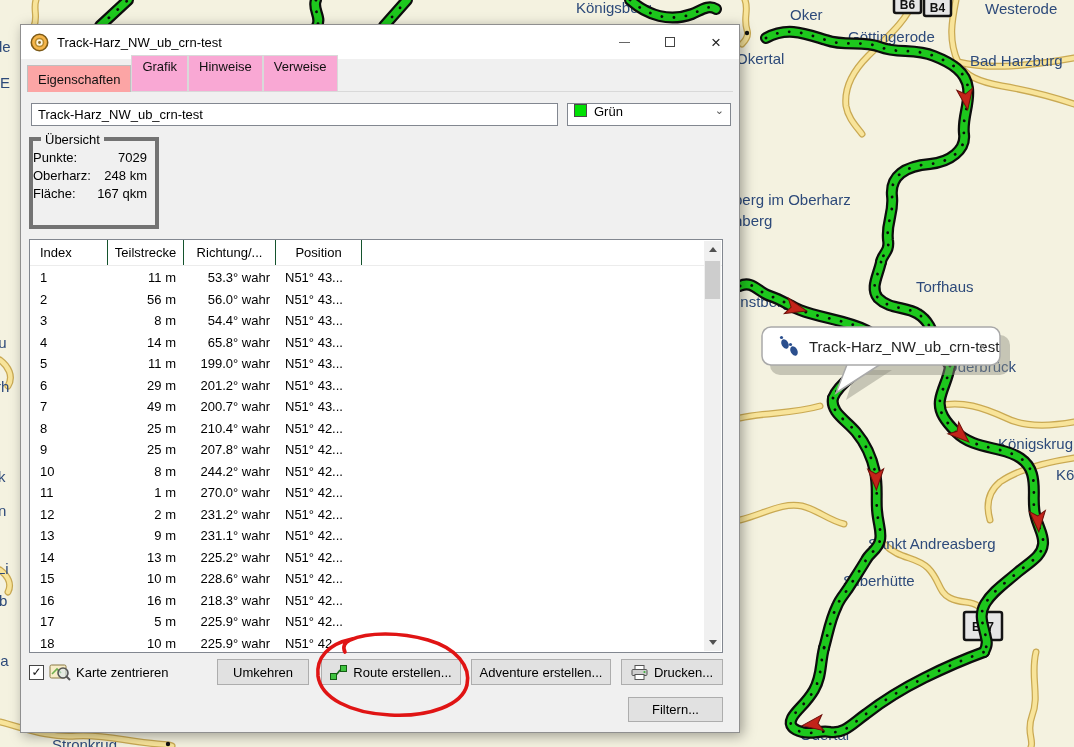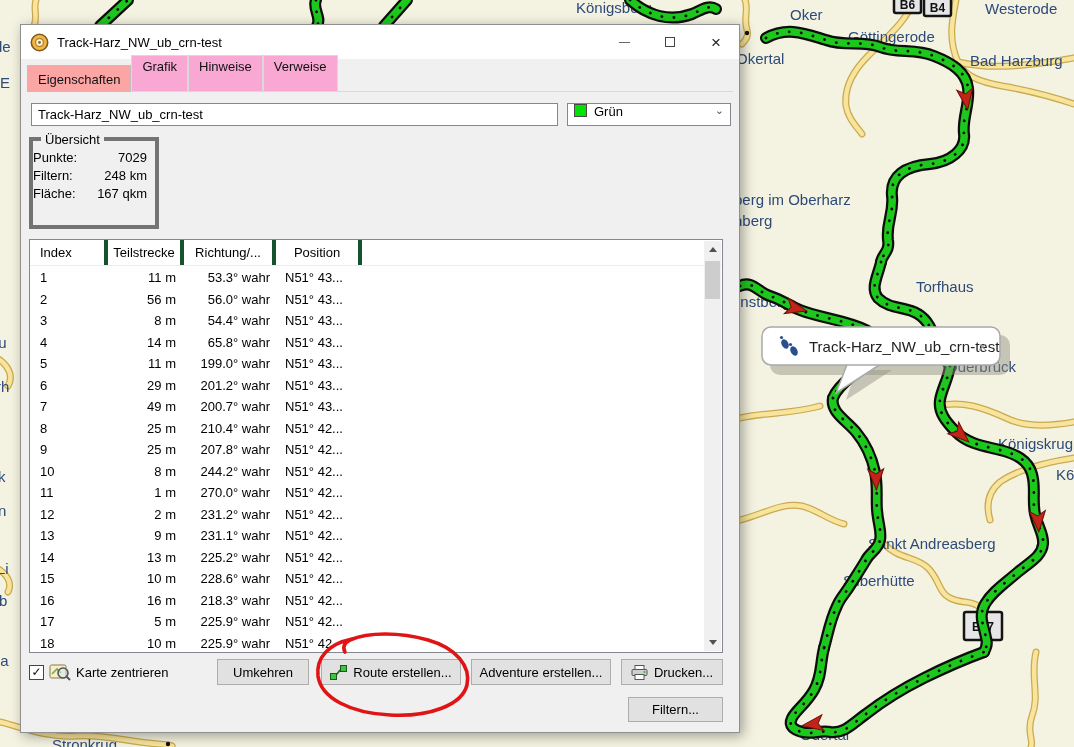--- a/index.html
+++ b/index.html
@@ -53,21 +53,21 @@
 
   .groupbox{position:absolute;left:8px;top:112px;width:130px;height:92px;border:4px solid #737373}
   .groupbox .legend{position:absolute;left:8px;top:-9px;background:var(--dialog_bg);padding:0 4px;font-size:13px}
   .ov-rows{margin-top:8px}
   .ov-row{display:flex;line-height:18px}
   .ov-label{width:58px;text-align:left}
   .ov-value{width:62px;text-align:right;padding-right:6px}
 
   .listbox{position:absolute;left:8px;top:214px;width:694px;height:414px;background:#fff;border:1px solid #828790;overflow:hidden}
   .lheader{display:flex;height:26px;align-items:center;border-bottom:1px solid #ececec}
-  .hcell{height:100%;display:flex;align-items:center;justify-content:center;border-right:4px solid #14532d;font-size:13px}
+  .hcell{height:100%;display:flex;align-items:center;justify-content:center;border-right:1px solid #14532d;font-size:13px}
   .hcell.h0{width:78px;justify-content:flex-start;padding-left:10px}
   .hcell.h1{width:76px}.hcell.h2{width:92px}.hcell.h3{width:86px}
   .hcell.hfill{flex:1;border-right:none}
   .lrows{position:absolute;left:0;top:27px;right:18px;bottom:0;overflow:hidden}
   .trow{display:flex;height:21.5px;line-height:21.5px;font-size:13px}
   .trow .c0{width:78px;padding-left:10px}
   .trow .c1{width:76px;text-align:right;padding-right:8px}
   .trow .c2{width:92px;text-align:right;padding-right:6px}
   .trow .c3{width:86px;padding-left:9px}
 
@@ -308,21 +308,21 @@
     </div>
 
     <div class="groupbox">
       <span class="legend">Übersicht</span>
       <div class="ov-rows" id="overview-rows">
           <div class="ov-row">
             <span class="ov-label">Punkte:</span>
             <span class="ov-value">7029</span>
           </div>
           <div class="ov-row">
-            <span class="ov-label">Filtern:</span>
+            <span class="ov-label">Oberharz:</span>
             <span class="ov-value">248 km</span>
           </div>
           <div class="ov-row">
             <span class="ov-label">Fläche:</span>
             <span class="ov-value">167 qkm</span>
           </div>
         </div>
     </div>
 
     <div class="listbox">

